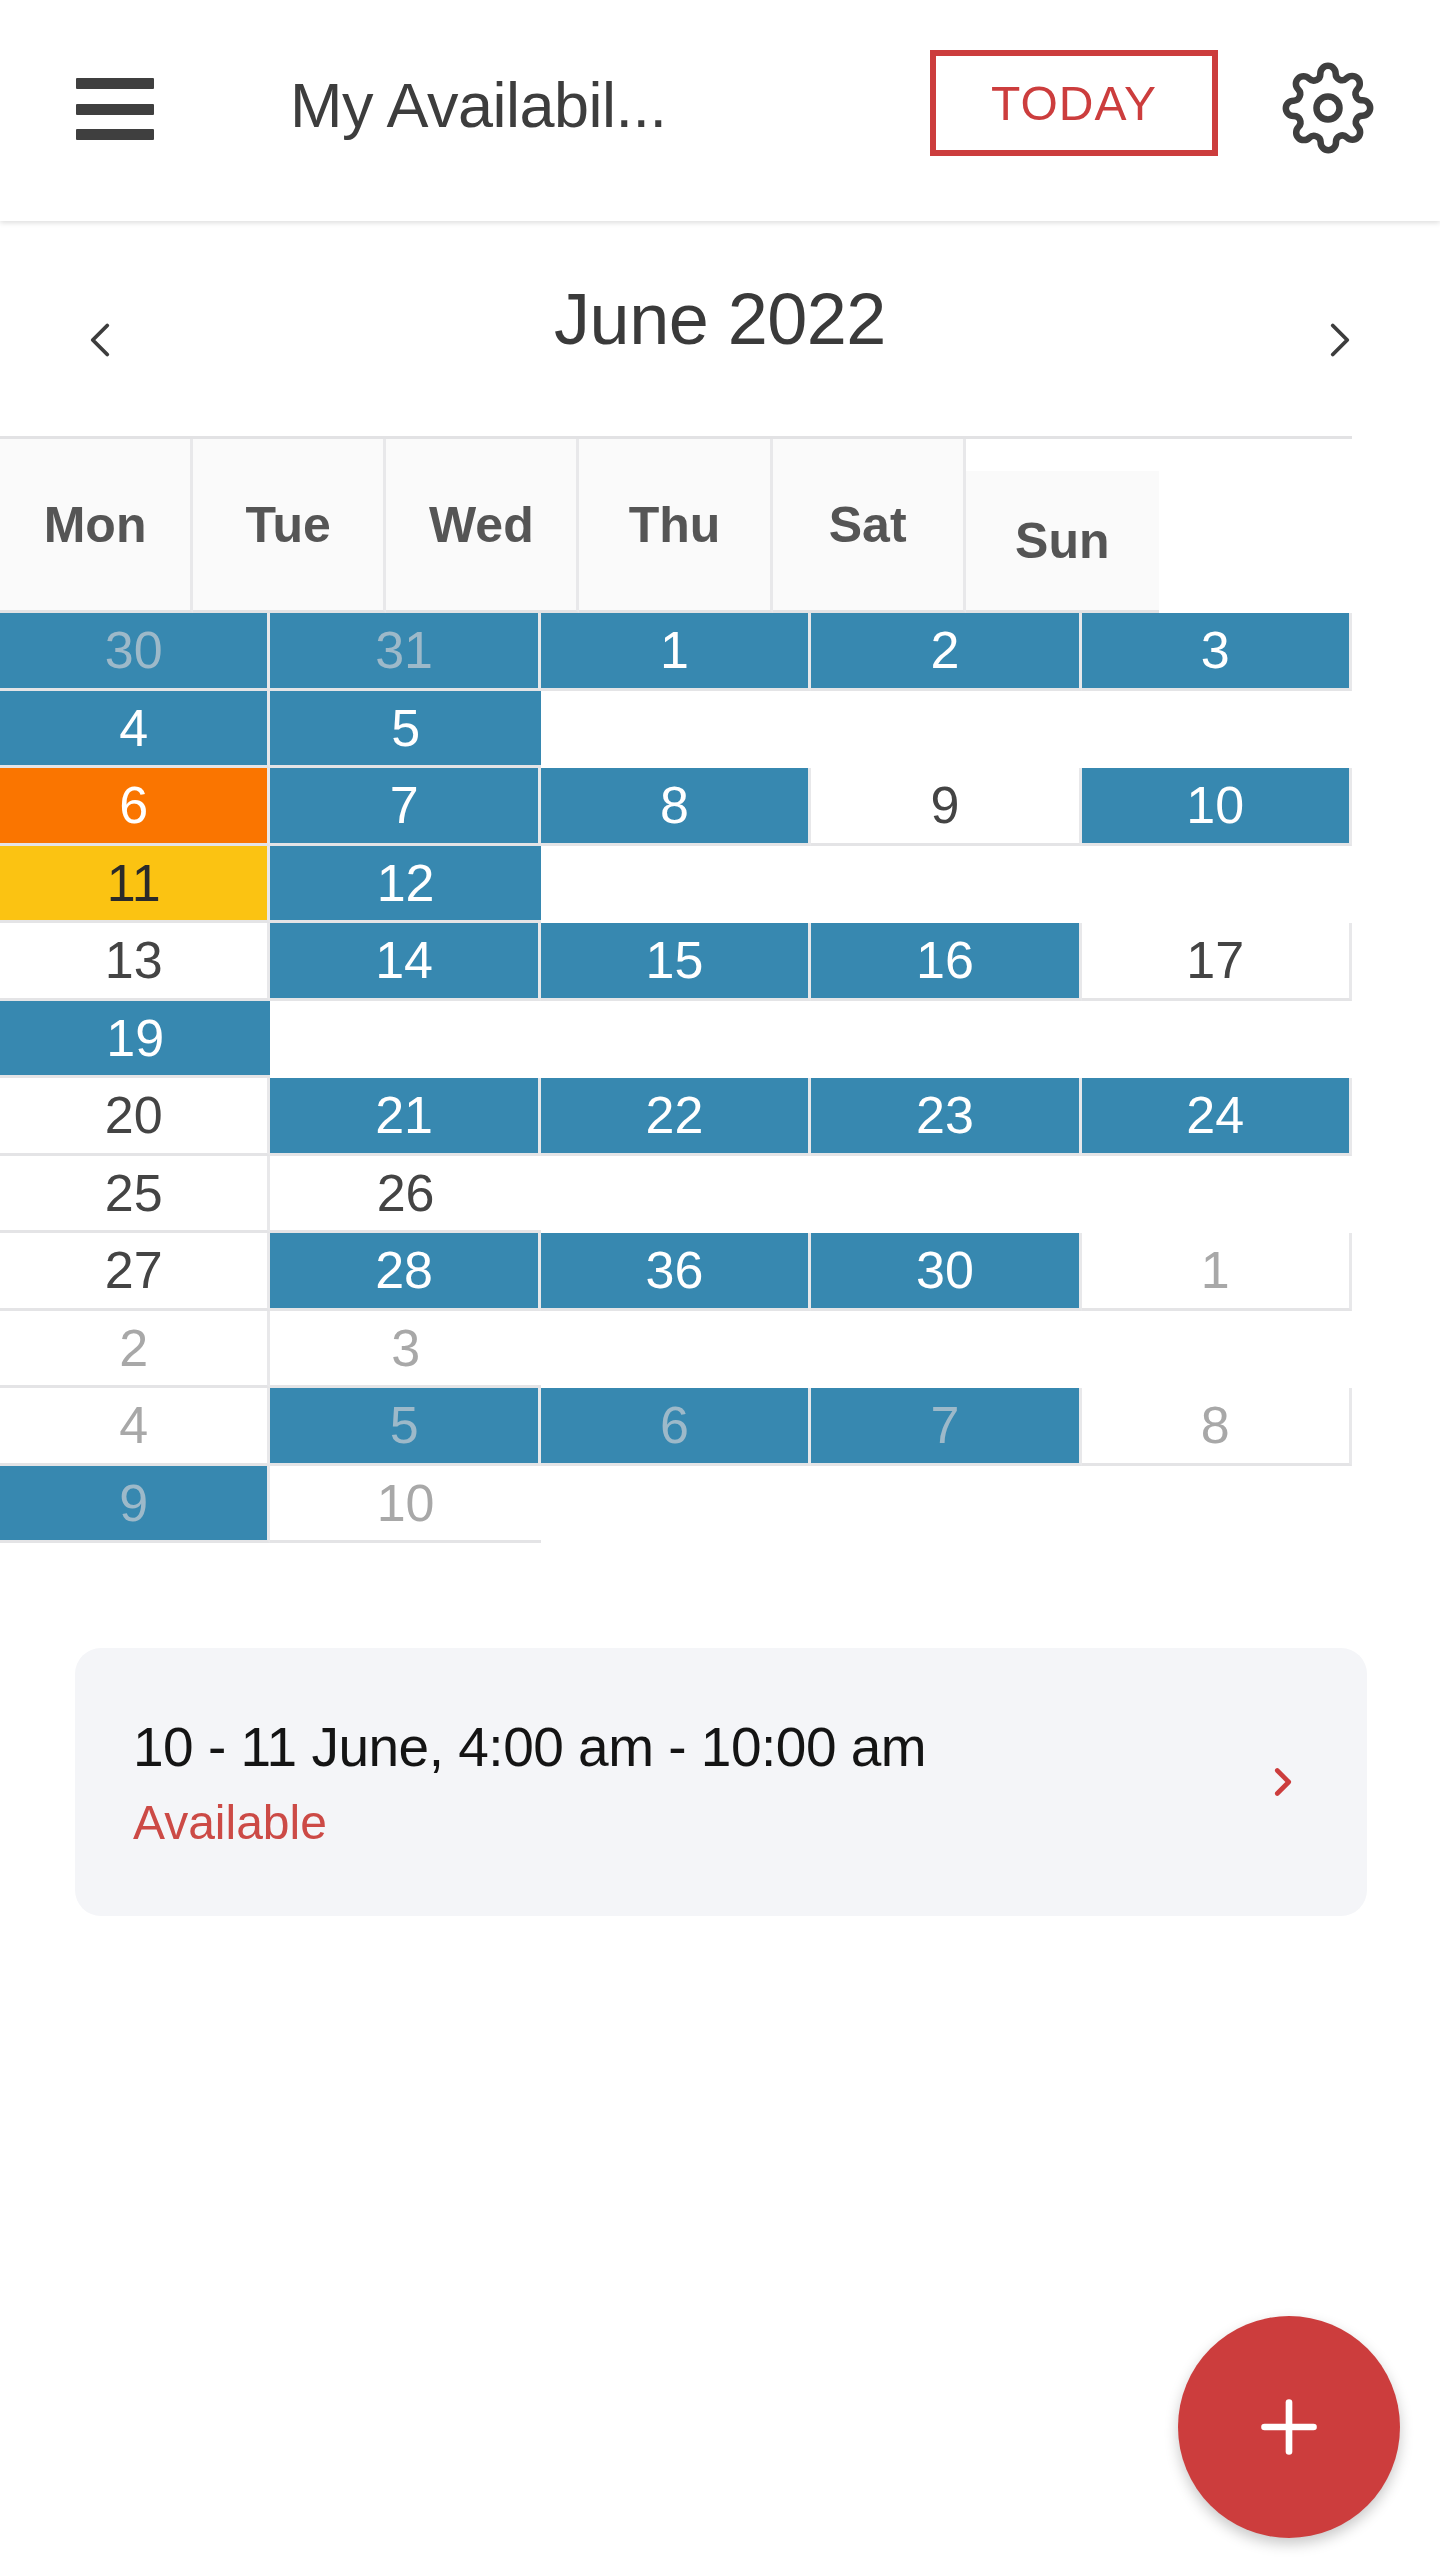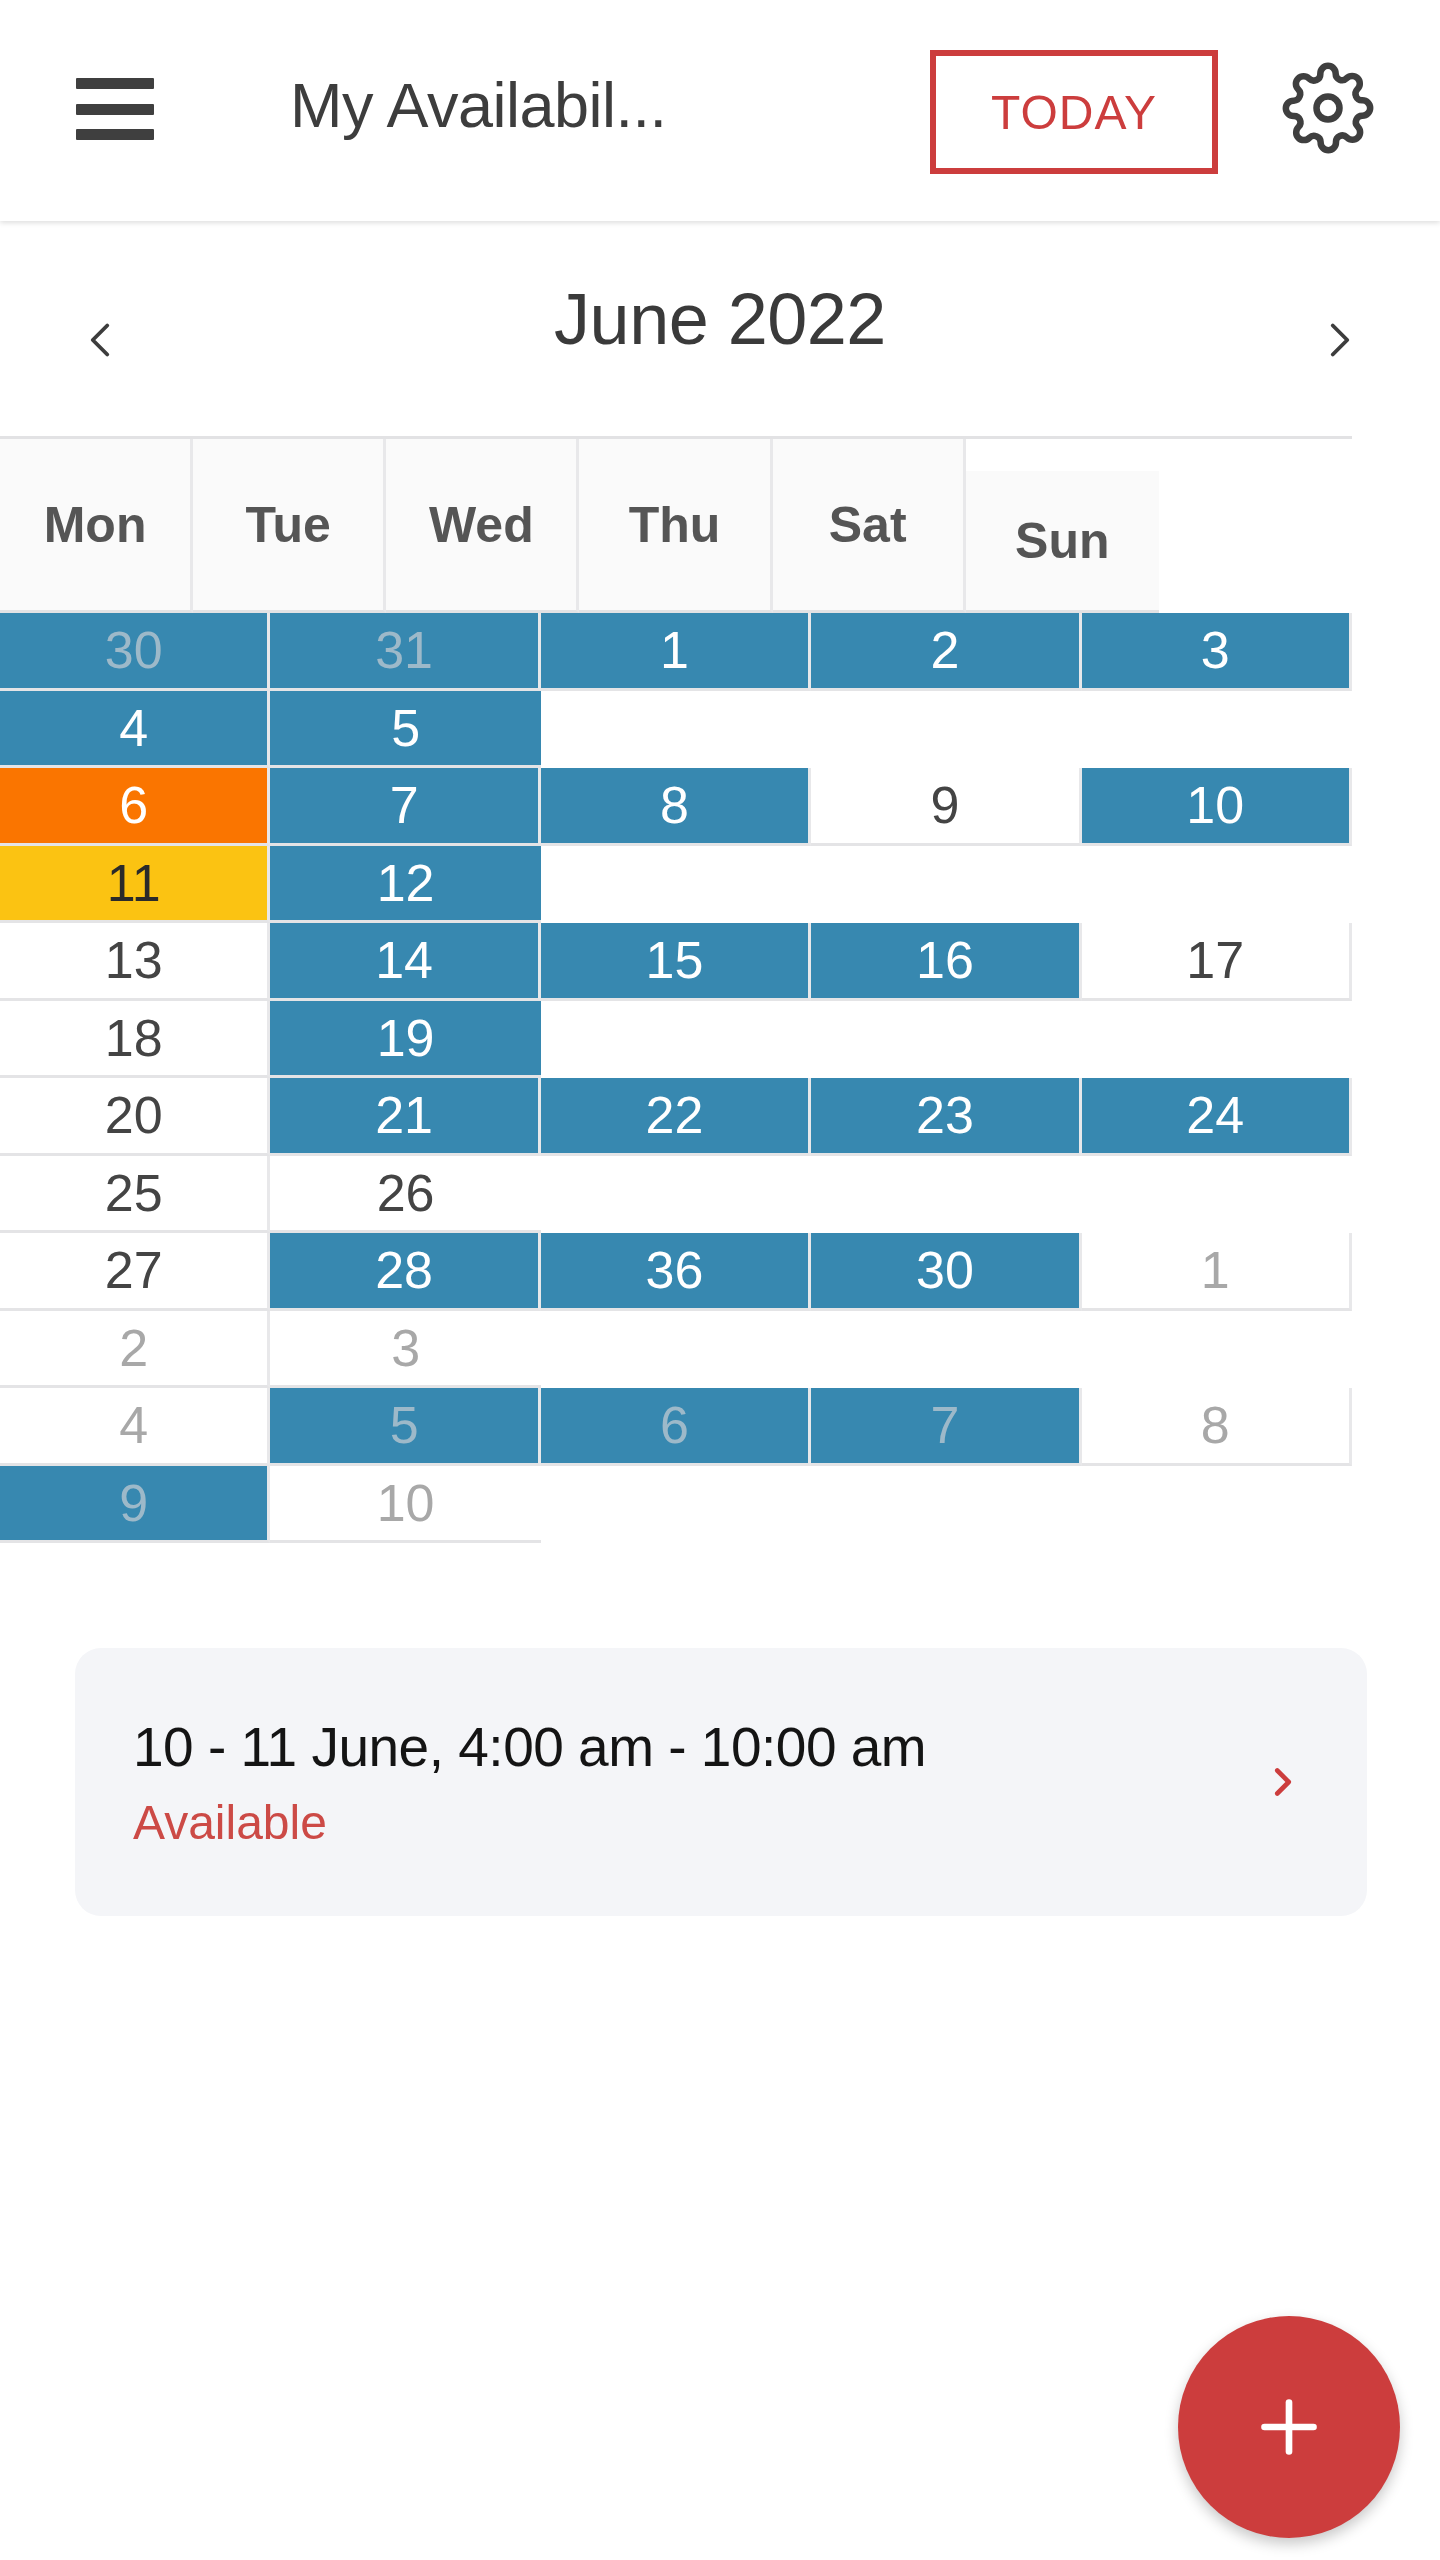--- a/index.html
+++ b/index.html
@@ -56,21 +56,21 @@
     color: #3d3d3d;
     letter-spacing: -0.5px;
     white-space: nowrap;
     line-height: 110px;
   }
   .today-btn {
     position: absolute;
     left: 930px;
     top: 50px;
     width: 288px;
-    height: 124px;
+    height: 106px;
     border: 6px solid #cc3d3d;
     background: #ffffff;
     color: #cc3d3d;
     font-size: 48px;
     font-family: "Liberation Sans", sans-serif;
     letter-spacing: 1px;
     cursor: pointer;
     display: flex;
     align-items: center;
     justify-content: center;
@@ -299,21 +299,20 @@
           <div class="day-cell st-blue">10</div>
           <div class="day-cell st-yellow">11</div>
           <div class="day-cell st-blue">12</div>
         </div>
         <div class="week-row">
           <div class="day-cell st-default">13</div>
           <div class="day-cell st-blue">14</div>
           <div class="day-cell st-blue">15</div>
           <div class="day-cell st-blue">16</div>
           <div class="day-cell st-default">17</div>
-          <div class="day-cell st-default">18</div>
           <div class="day-cell st-blue">19</div>
         </div>
         <div class="week-row">
           <div class="day-cell st-default">20</div>
           <div class="day-cell st-blue">21</div>
           <div class="day-cell st-blue">22</div>
           <div class="day-cell st-blue">23</div>
           <div class="day-cell st-blue">24</div>
           <div class="day-cell st-default">25</div>
           <div class="day-cell st-default">26</div>

